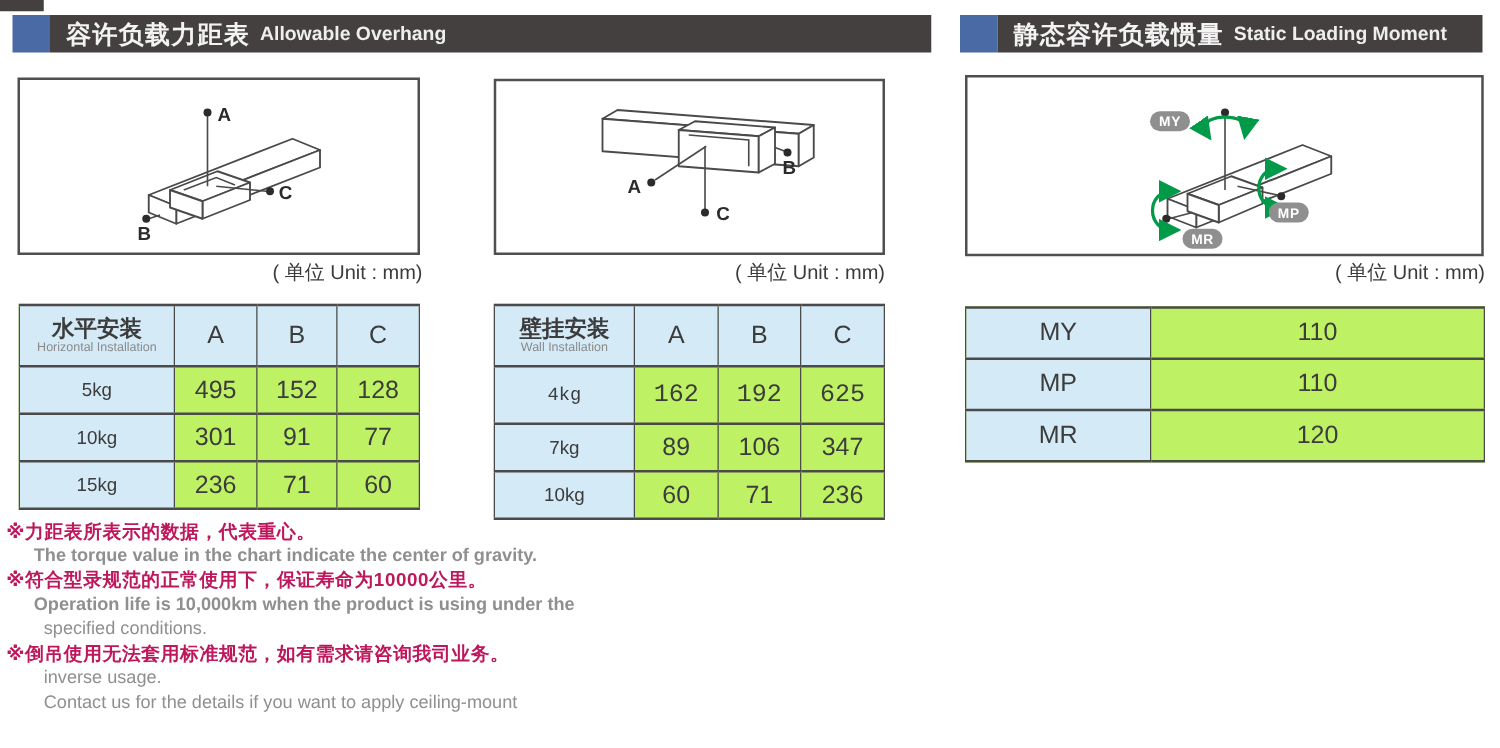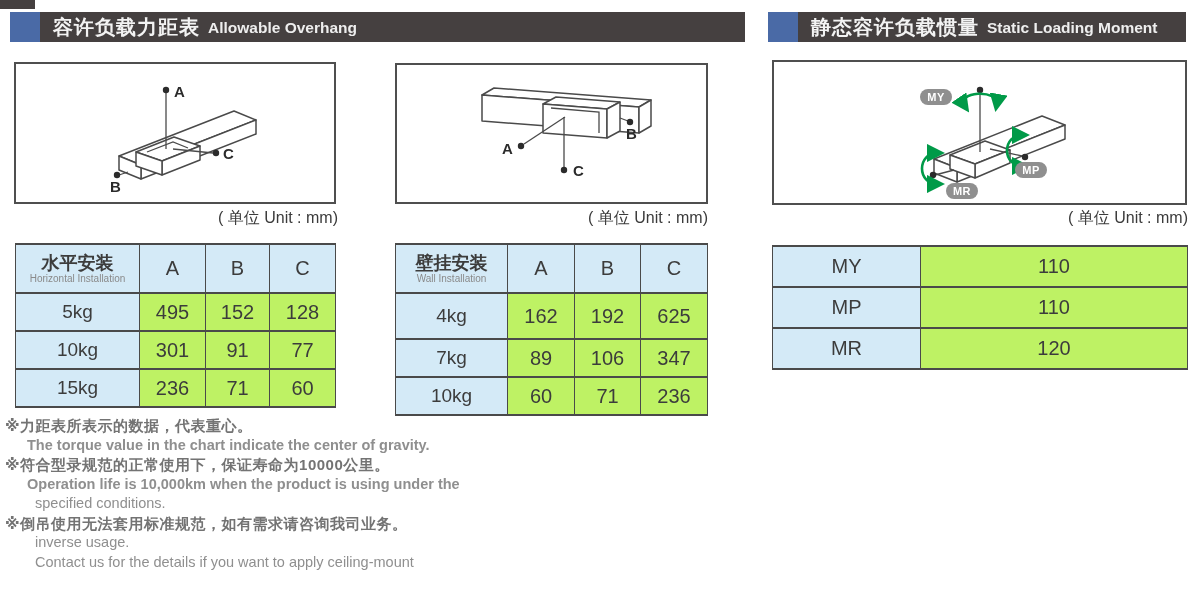--- a/index.html
+++ b/index.html
@@ -29,28 +29,28 @@
   
   .data-table{border-collapse:collapse;table-layout:fixed;background:#bef264;}
   .data-table td{
     border:1px solid #4a4a4a;border-top-width:2px;border-bottom-width:2px;
     text-align:center;vertical-align:middle;padding:0;color:#3c3c3c;
   }
   .data-table td.blue{background:#d4eaf7;}
   .th-zh{font-size:18px;font-weight:bold;line-height:20px;}
   .th-en{font-size:10px;color:#8a8a8a;line-height:12px;}
   .col-h{font-size:20px;}
-  .load-cell{font-size:19px;}
+  .load-cell{font-size:15px;}
   .num-cell{font-size:20px;}
   .moment-label{font-size:20px;font-weight:500;}
   .moment-value{font-size:20px;}
 
   
   .notes{left:5px;top:416px;width:480px;}
-  .note-zh{color:#737373;font-size:15px;font-weight:600;line-height:19.5px;letter-spacing:0.5px;}
+  .note-zh{color:#be185d;font-size:15px;font-weight:600;line-height:19.5px;letter-spacing:0.5px;}
   .note-en{color:#8f8f8f;font-size:14.5px;line-height:19.5px;}
   .ind1{padding-left:22px;font-weight:bold;}
   .ind2{padding-left:30px;}
 
   svg{display:block;}
   .draw{fill:#ffffff;stroke:#4a4a4a;stroke-width:1.5;stroke-linejoin:round;}
   .lead{stroke:#4a4a4a;stroke-width:1.3;fill:none;}
   .pt{fill:#2b2b2b;}
   .ptlabel{font-size:15px;font-weight:bold;fill:#2b2b2b;font-family:"Liberation Sans","DejaVu Sans",sans-serif;}
   .garc{stroke:#009a48;stroke-width:2.6;fill:none;}
@@ -214,21 +214,21 @@
   <tbody>
       <tr style="height:49px;padding-left:16px;">
     <td class="blue">
       <div class="th-zh">壁挂安装</div>
       <div class="th-en">Wall Installation</div>
     </td>
     <td class="blue col-h">A</td>
     <td class="blue col-h">B</td>
     <td class="blue col-h">C</td>
   </tr>
-  <tr style="height:46px;">
+  <tr style="height:46px;font-family:Liberation Mono, monospace;">
     <td class="blue load-cell">4kg</td>
     <td class="num-cell">162</td>
     <td class="num-cell">192</td>
     <td class="num-cell">625</td>
   </tr>
   <tr style="height:38px;">
     <td class="blue load-cell">7kg</td>
     <td class="num-cell">89</td>
     <td class="num-cell">106</td>
     <td class="num-cell">347</td>

